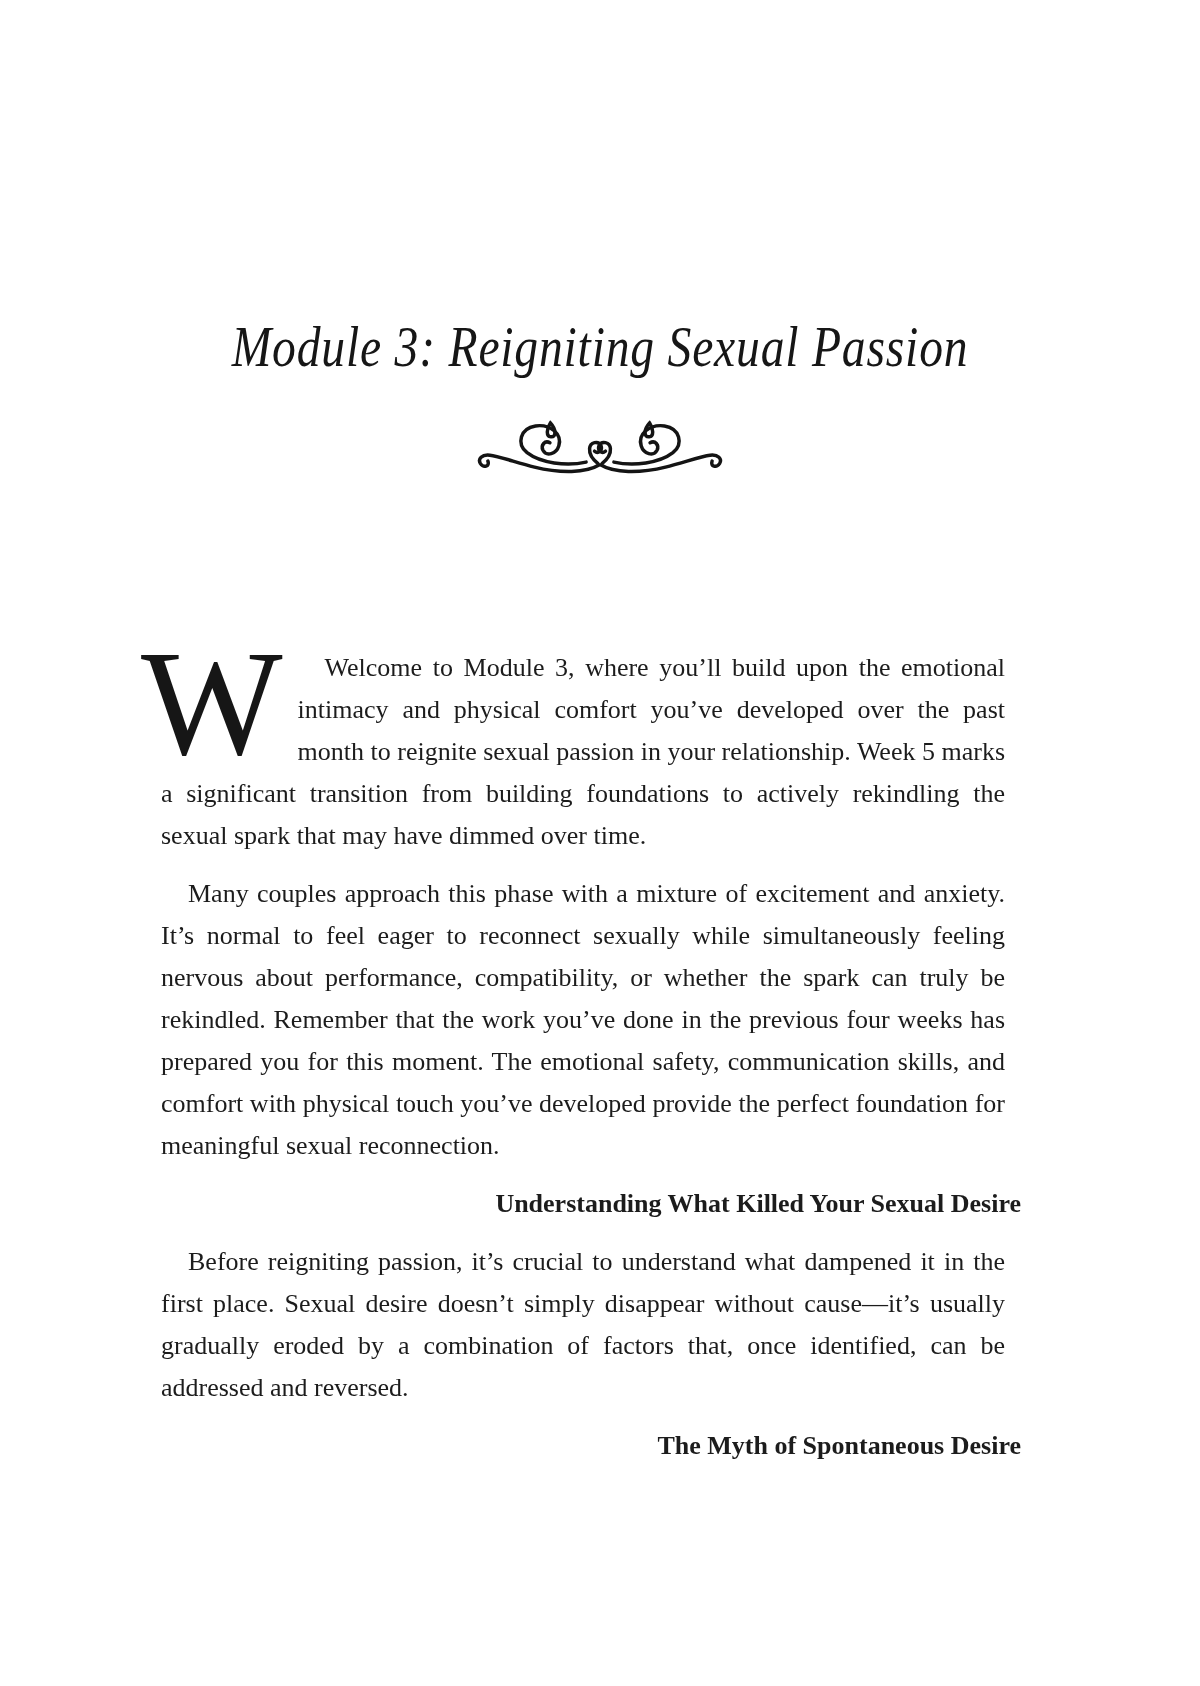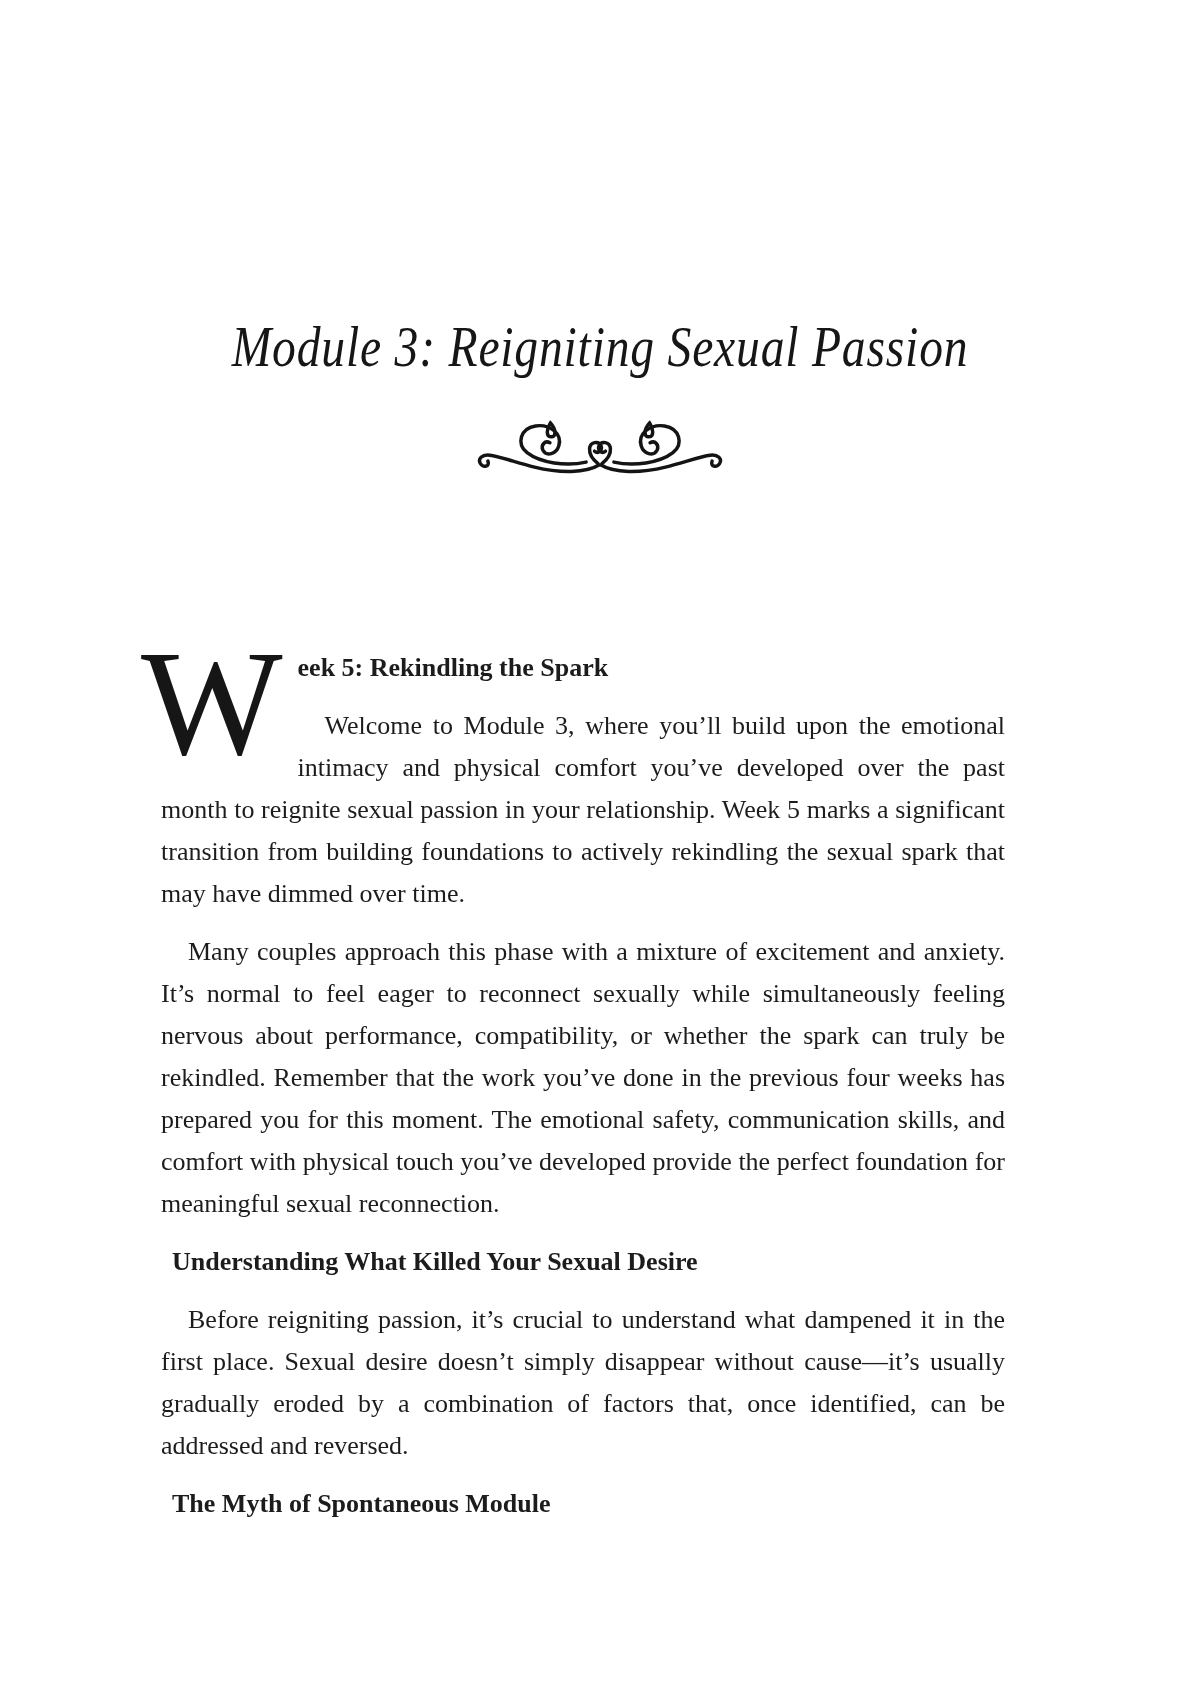--- a/index.html
+++ b/index.html
@@ -64,21 +64,21 @@
   }
   .para {
     margin: 16px;
     text-indent: 27px;
   }
   .subheading {
     margin: 0;
     font-size: 26px;
     line-height: 42px;
     font-weight: 700;
-    text-align: left;
+    text-align: right;
     text-indent: 27px;
   }
 </style>
 </head>
 <body>
 
 <div class="page">
 
   <h1 class="chapter-title">Module 3: Reigniting Sexual Passion</h1>
 
@@ -95,21 +95,20 @@
 
           <path d="M160 71 C 152 83 151 98 161 99 C 172 100 172 84 160 71 Z"></path>
         </g>
         <use href="#halfL" transform="translate(520,0) scale(-1,1)"></use>
       </g>
     </svg>
   </div>
 
   <section class="opening measure">
     <span class="dropcap">W</span>
-    <h2 class="runin-heading">eek 5: Rekindling the Spark</h2>
     <p class="para">Welcome to Module 3, where you’ll build upon the emotional intimacy and physical comfort you’ve developed over the past month to reignite sexual passion in your relationship. Week 5 marks a significant transition from building foundations to actively rekindling the sexual spark that may have dimmed over time.</p>
     <p class="para">Many couples approach this phase with a mixture of excitement and anxiety. It’s normal to feel eager to reconnect sexually while simultaneously feeling nervous about performance, compatibility, or whether the spark can truly be rekindled. Remember that the work you’ve done in the previous four weeks has prepared you for this moment. The emotional safety, communication skills, and comfort with physical touch you’ve developed provide the perfect foundation for meaningful sexual reconnection.</p>
     <h3 class="subheading">Understanding What Killed Your Sexual Desire</h3>
     <p class="para">Before reigniting passion, it’s crucial to understand what dampened it in the first place. Sexual desire doesn’t simply disappear without cause—it’s usually gradually eroded by a combination of factors that, once identified, can be addressed and reversed.</p>
-    <h3 class="subheading">The Myth of Spontaneous Module</h3>
+    <h3 class="subheading">The Myth of Spontaneous Desire</h3>
   </section>
 
 </div>
 
 </body></html>

